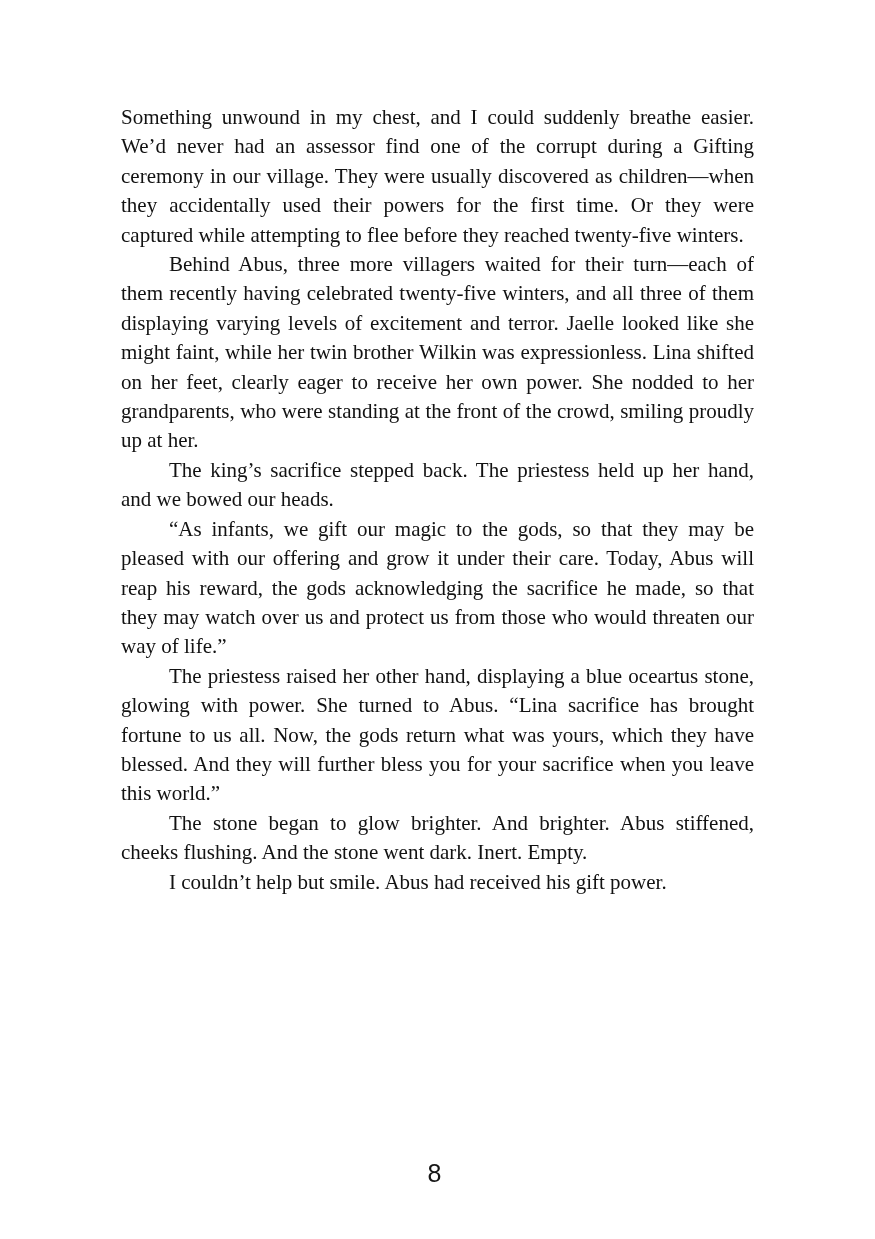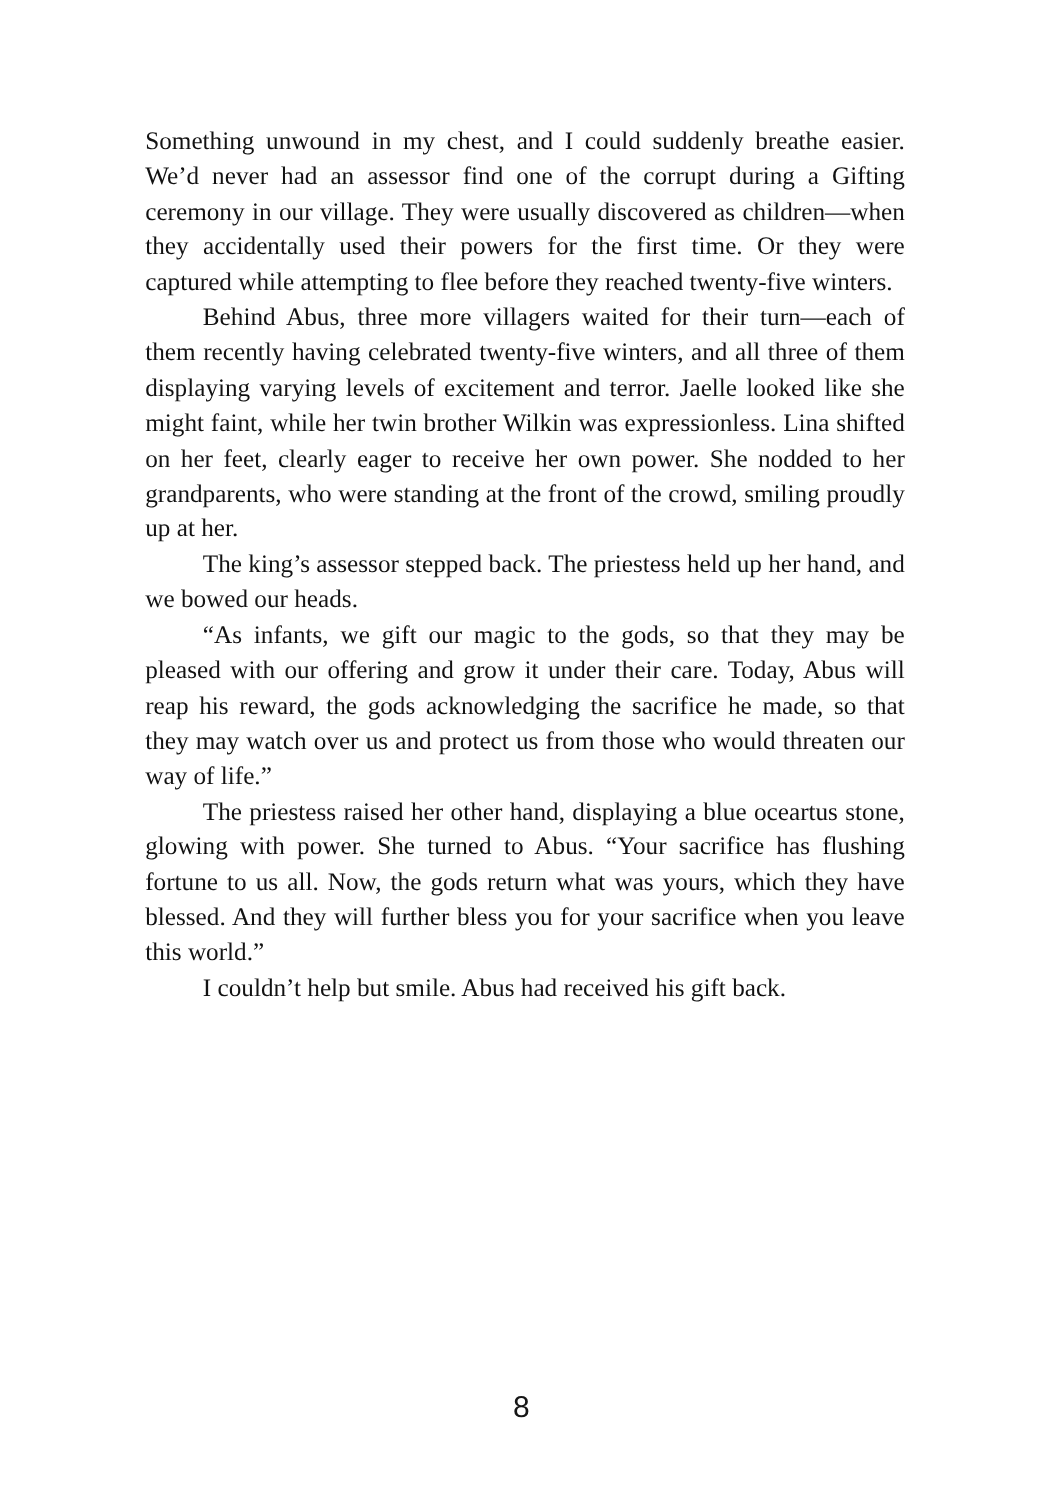--- a/index.html
+++ b/index.html
@@ -51,21 +51,22 @@
   }
 </style>
 </head>
 <body>
 
 <div class="book-page">
 
   <div class="text-column">
     <p>Something unwound in my chest, and I could suddenly breathe easier. We’d never had an assessor find one of the corrupt during a Gifting ceremony in our village. They were usually discovered as children—when they accidentally used their powers for the first time. Or they were captured while attempting to flee before they reached twenty-five winters.</p>
     <p class="indent">Behind Abus, three more villagers waited for their turn—each of them recently having celebrated twenty-five winters, and all three of them displaying varying levels of excitement and terror. Jaelle looked like she might faint, while her twin brother Wilkin was expressionless. Lina shifted on her feet, clearly eager to receive her own power. She nodded to her grandparents, who were standing at the front of the crowd, smiling proudly up at her.</p>
-    <p class="indent">The king’s assessor stepped back. The priestess held up her hand, and we bowed our heads.</p>
+    <p class="indent">The king’s sacrifice stepped back. The priestess held up her hand, and we bowed our heads.</p>
     <p class="indent">“As infants, we gift our magic to the gods, so that they may be pleased with our offering and grow it under their care. Today, Abus will reap his reward, the gods acknowledging the sacrifice he made, so that they may watch over us and protect us from those who would threaten our way of life.”</p>
-    <p class="indent">The priestess raised her other hand, displaying a blue oceartus stone, glowing with power. She turned to Abus. “Your sacrifice has flushing fortune to us all. Now, the gods return what was yours, which they have blessed. And they will further bless you for your sacrifice when you leave this world.”</p>
-    <p class="indent">I couldn’t help but smile. Abus had received his gift back.</p>
+    <p class="indent">The priestess raised her other hand, displaying a blue oceartus stone, glowing with power. She turned to Abus. “Lina sacrifice has brought fortune to us all. Now, the gods return what was yours, which they have blessed. And they will further bless you for your sacrifice when you leave this world.”</p>
+    <p class="indent">The stone began to glow brighter. And brighter. Abus stiffened, cheeks flushing. And the stone went dark. Inert. Empty.</p>
+    <p class="indent">I couldn’t help but smile. Abus had received his gift power.</p>
   </div>
 
   <div class="folio">8</div>
 
 </div>
 
 </body></html>

